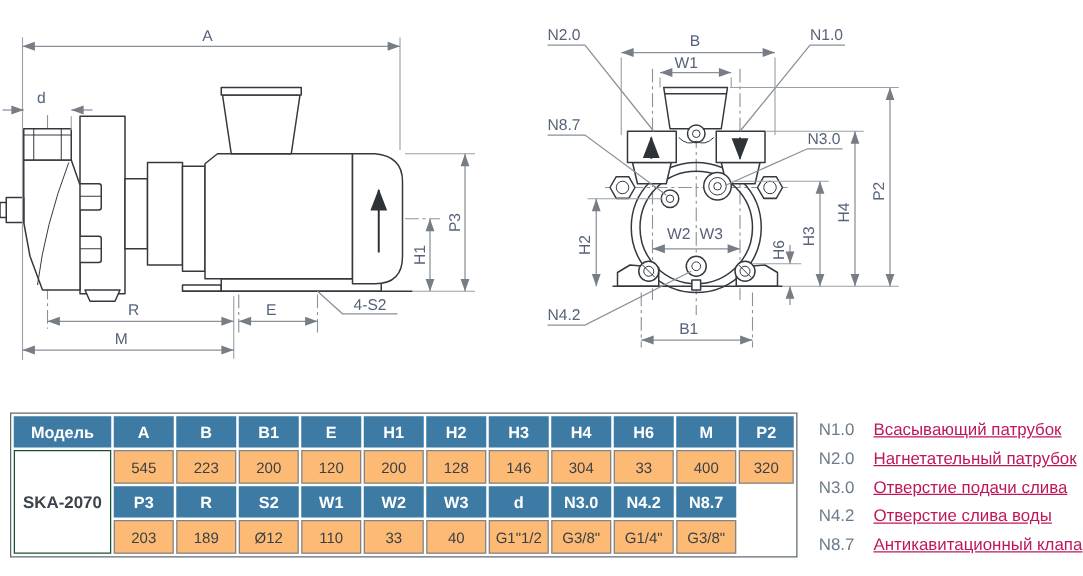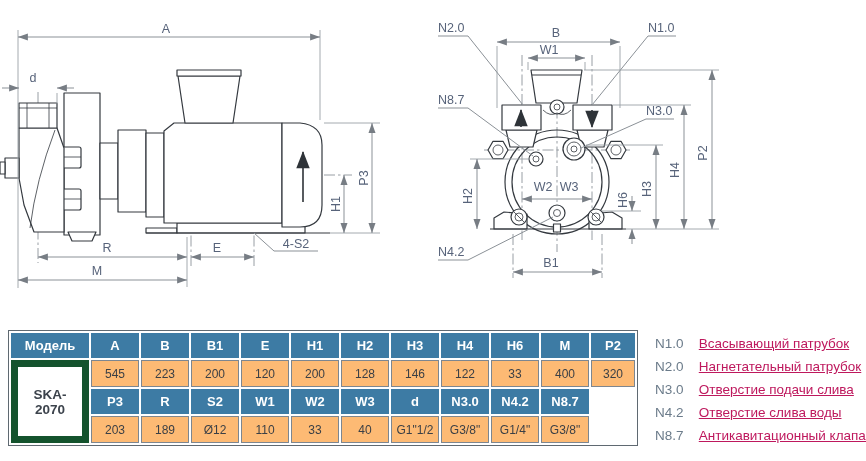--- a/index.html
+++ b/index.html
@@ -19,21 +19,21 @@
   .flow{stroke:#2e3338;stroke-width:1.6;marker-end:url(#mF);}
 
   .dim-table{
     position:absolute;left:8px;top:330px;
     border:1px solid #5f6971;border-collapse:separate;border-spacing:2px;
     background:#ffffff;table-layout:fixed;
   }
   .dim-table td{height:25px;text-align:center;vertical-align:middle;padding:0 1px;overflow:hidden;}
   td.hd{background:#3d7ba4;color:#ffffff;font-weight:bold;font-size:13px;}
   td.val{border:1px solid #7d8690;color:#3a3f45;font-size:12px;background:#fdba74;}
-  td.model{border:7px solid #14532d;color:#3c434c;font-weight:bold;font-size:13.5px;background:#fff;}
+  td.model{border:1px solid #14532d;color:#3c434c;font-weight:bold;font-size:13.5px;background:#fff;}
 
   .legend{position:absolute;left:655px;top:332px;font-size:13.5px;}
   .lrow{height:23px;line-height:23px;white-space:nowrap;}
   .lcode{display:inline-block;width:40px;color:#6b7b8a;}
   .ltext{color:#be185d;text-decoration:underline;}
 </style>
 </head>
 <body>
 
 
@@ -254,21 +254,21 @@
   </tr>
   <tr>
     <td class="model" rowspan="3">SKA-2070</td>
     <td class="val">545</td>
     <td class="val">223</td>
     <td class="val">200</td>
     <td class="val">120</td>
     <td class="val">200</td>
     <td class="val">128</td>
     <td class="val">146</td>
-    <td class="val">122</td>
+    <td class="val">304</td>
     <td class="val">33</td>
     <td class="val">400</td>
     <td class="val">320</td>
   </tr>
   <tr>
     <td class="hd">P3</td>
     <td class="hd">R</td>
     <td class="hd">S2</td>
     <td class="hd">W1</td>
     <td class="hd">W2</td>

